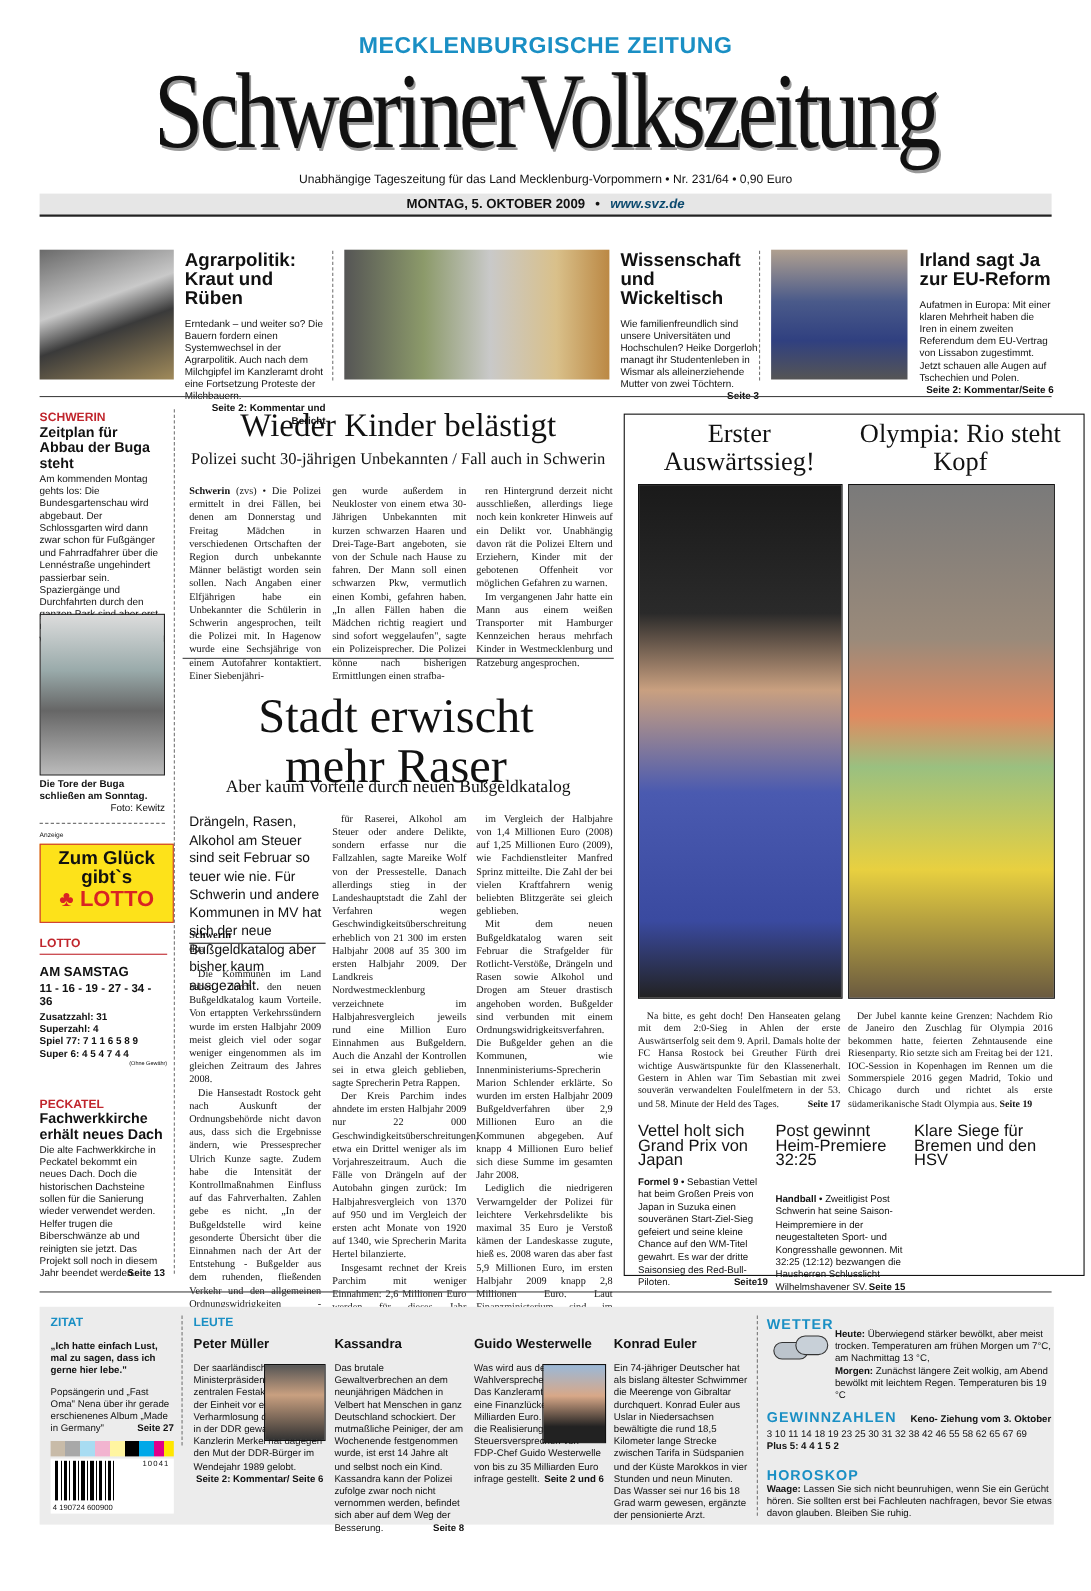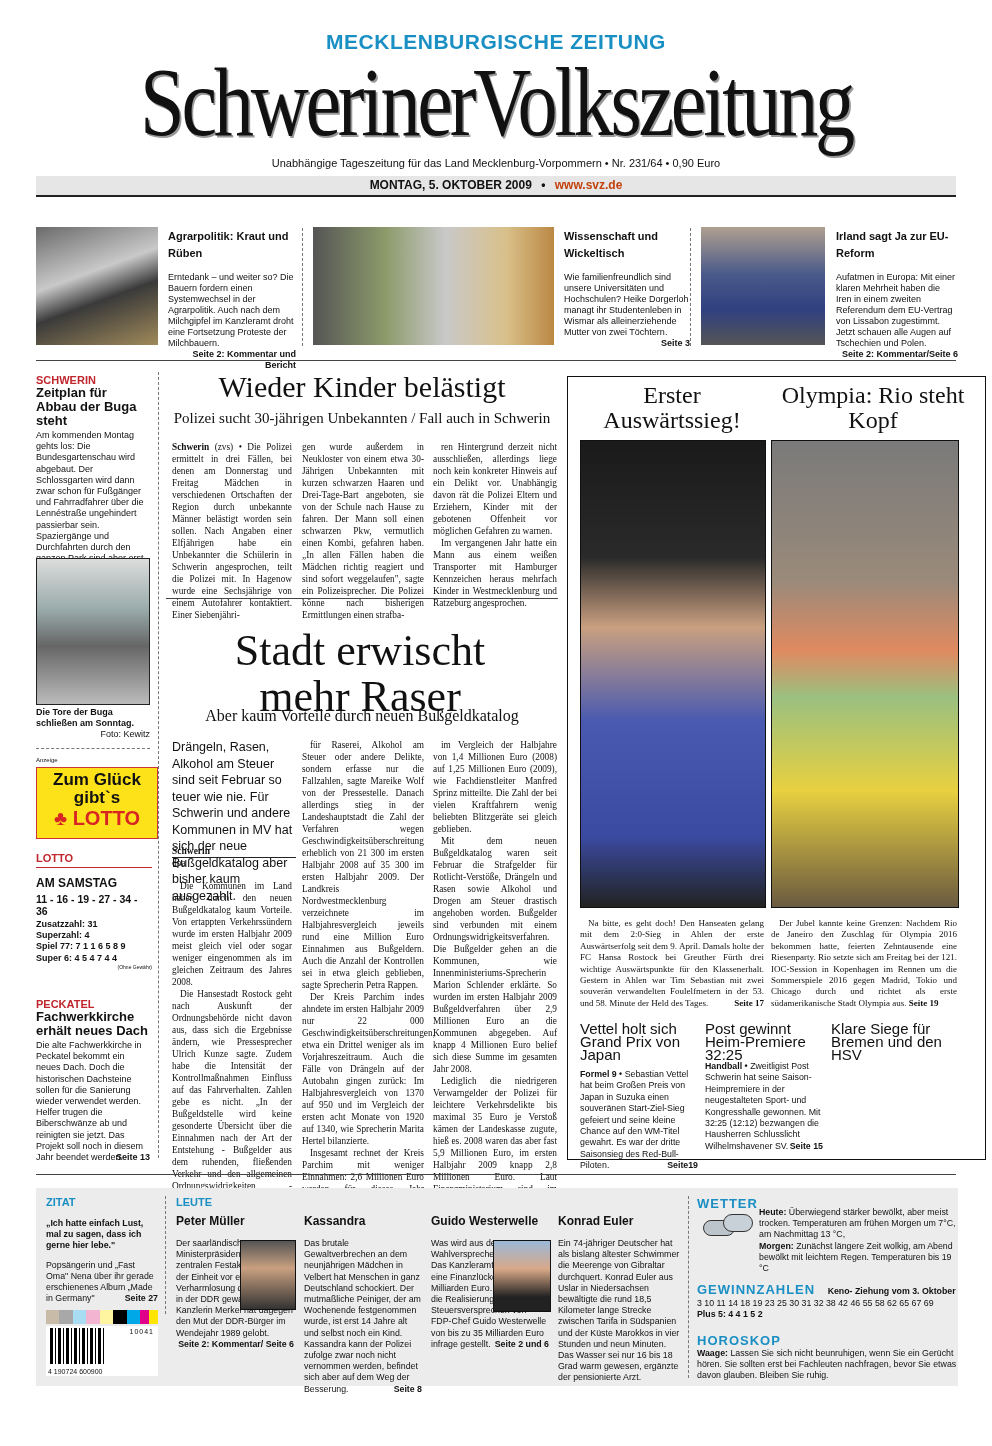--- a/index.html
+++ b/index.html
@@ -3,24 +3,24 @@
 <meta charset="utf-8">
 <style>
   html,body{margin:0;padding:0;background:#fff;}
   body{width:992px;height:1446px;position:relative;overflow:hidden;font-family:"Liberation Sans",sans-serif;color:#111;}
   .abs{position:absolute;}
   
   .kicker{left:0;width:992px;top:30px;text-align:center;color:#1a8fc4;font-weight:bold;font-size:21px;letter-spacing:0.5px;}
   .title{left:0;width:992px;top:52px;text-align:center;font-family:"Liberation Serif",serif;font-size:98px;line-height:100px;letter-spacing:-4px;transform:scaleX(0.82);transform-origin:center;font-weight:normal;text-shadow:2px 2px 0 #999;}
   .subline{left:0;width:992px;top:157px;text-align:center;font-size:11px;}
   .dateband{left:36px;width:920px;top:176px;height:19px;background:#e6e6e6;border-bottom:2px solid #222;text-align:center;font-size:12px;font-weight:bold;line-height:19px;}
-  .dateband .url{color:#c2410c;margin-left:6px;}
+  .dateband .url{color:#0c4a6e;margin-left:6px;font-style:italic;}
   
   .photo{background:#888;}
-  .teaser-h{font-weight:bold;font-size:11px;line-height:17px;}
+  .teaser-h{font-weight:bold;font-size:17px;line-height:17px;}
   .teaser-t{font-size:9px;line-height:11px;}
   .seite{font-weight:bold;}
   .dotv{border-left:1px dashed #777;}
   .doth{border-top:1px dashed #777;}
   
   .sect{color:#c0262d;font-weight:bold;font-size:11px;}
   .lh{font-weight:bold;font-size:13px;line-height:14px;}
   .lt{font-size:9px;line-height:11.2px;}
   
   .hl1{font-family:"Liberation Serif",serif;font-size:30px;text-align:center;}
@@ -168,21 +168,21 @@
 <div class="abs sp-t" style="left:771px;top:918px;width:186px;text-indent:8px;">
   <span>Der Jubel kannte keine Grenzen: Nachdem Rio de Janeiro den Zuschlag für Olympia 2016 bekommen hatte, feierten Zehntausende eine Riesenparty. Rio setzte sich am Freitag bei der 121. IOC-Session in Kopenhagen im Rennen um die Sommerspiele 2016 gegen Madrid, Tokio und Chicago durch und richtet als erste südamerikanische Stadt Olympia aus.</span>
   <span class="seite">Seite 19</span>
 </div>
 <div class="abs" style="left:580px;top:1022px;width:118px;">
   <div class="sb-h">Vettel holt sich Grand Prix von Japan</div>
   <div class="sb-t" style="margin-top:8px"><b>Formel 9 •</b> <span>Sebastian Vettel hat beim Großen Preis von Japan in Suzuka einen souveränen Start-Ziel-Sieg gefeiert und seine kleine Chance auf den WM-Titel gewahrt. Es war der dritte Saisonsieg des Red-Bull-Piloten.</span> <b style="float:right">Seite19</b></div>
 </div>
 <div class="abs" style="left:705px;top:1022px;width:118px;">
   <div class="sb-h">Post gewinnt Heim-Premiere 32:25</div>
-  <div class="sb-t" style="margin-top:0"><b>Handball •</b> <span>Zweitligist Post Schwerin hat seine Saison-Heimpremiere in der neugestalteten Sport- und Kongresshalle gewonnen. Mit 32:25 (12:12) bezwangen die Hausherren Schlusslicht Wilhelmshavener SV.</span> <b style="float:right">Seite 15</b></div>
+  <div class="sb-t" style="margin-top:24px"><b>Handball •</b> <span>Zweitligist Post Schwerin hat seine Saison-Heimpremiere in der neugestalteten Sport- und Kongresshalle gewonnen. Mit 32:25 (12:12) bezwangen die Hausherren Schlusslicht Wilhelmshavener SV.</span> <b style="float:right">Seite 15</b></div>
 </div>
 <div class="abs" style="left:831px;top:1022px;width:122px;">
   <div class="sb-h">Klare Siege für Bremen und den HSV</div>
 </div>
 
 <div class="abs" style="left:36px;top:1174px;width:920px;border-top:1px solid #444;"></div>
 
 <div class="abs footer"></div>
 <div class="abs" style="left:46px;top:1196px;width:112px;">
   <div class="fsect">ZITAT</div>

